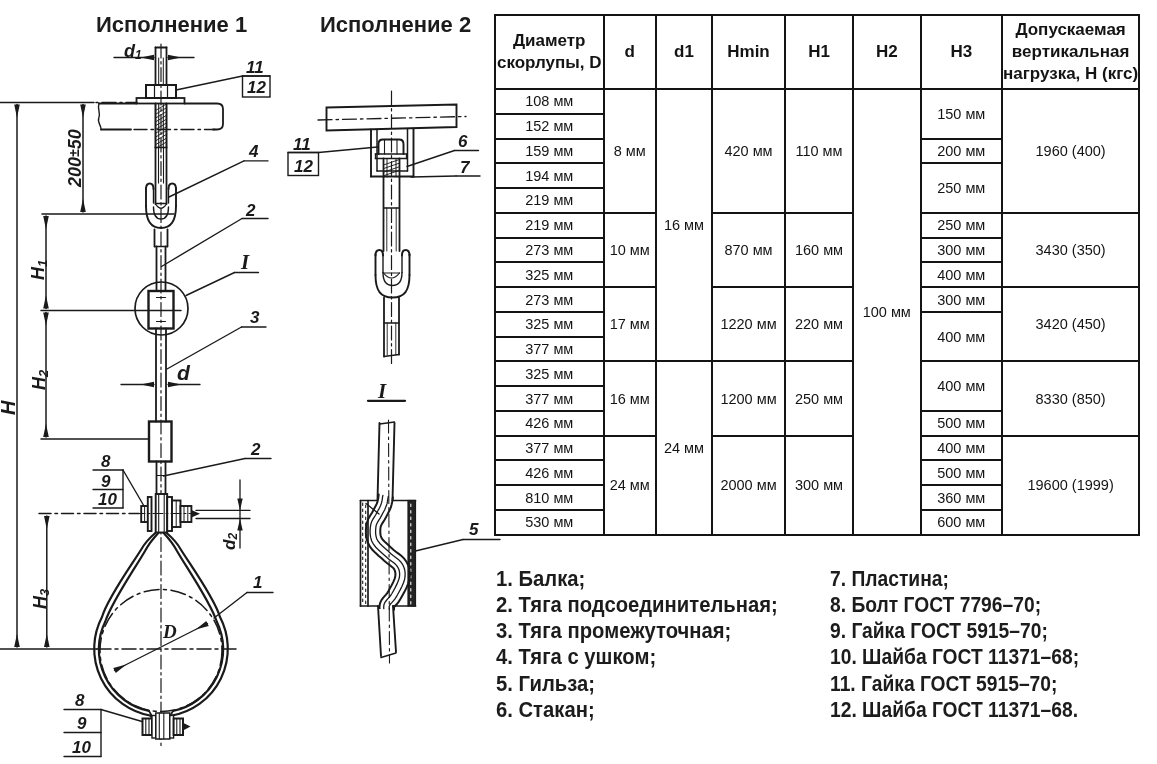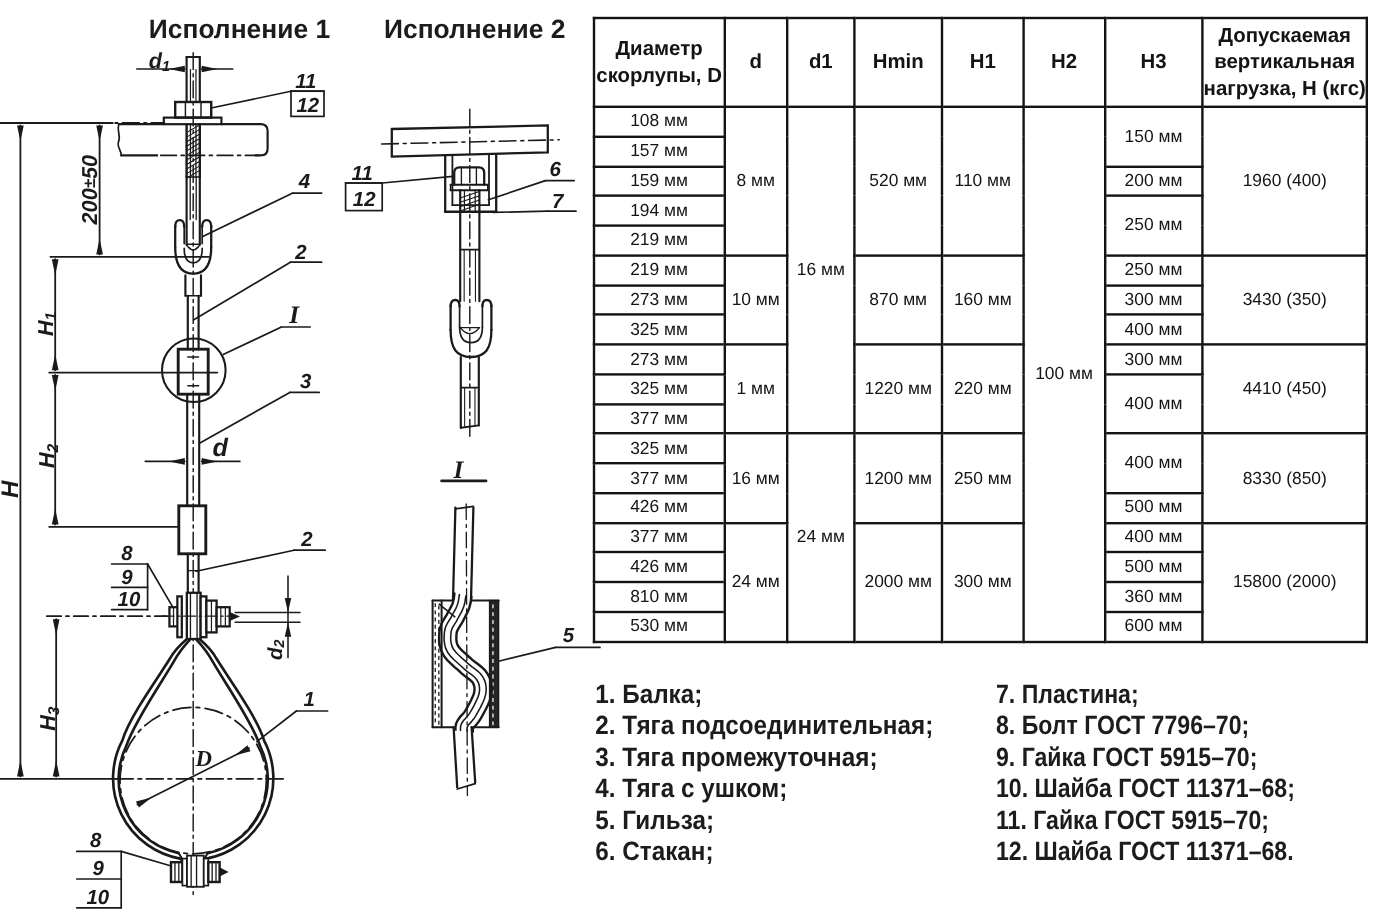--- a/index.html
+++ b/index.html
@@ -10,21 +10,21 @@
 #tbl td,#tbl th{border:2px solid #141414;padding:0;text-align:center;vertical-align:middle;
   font-size:14.5px;font-weight:normal;color:#141414;white-space:nowrap;}
 #tbl th{font-size:17px;font-weight:bold;line-height:22px;}
 #tbl tr.r{height:24.78px;}
 .leg{position:absolute;font-weight:bold;font-size:22px;color:#1c1c1c;line-height:26.3px;
   transform-origin:left top;white-space:nowrap;}
 </style>
 </head>
 <body>
 <div id="page">
-  <div class="title" style="left:96px;top:12px;margin-left:28px;">Исполнение 1</div>
+  <div class="title" style="left:96px;top:12px;">Исполнение 1</div>
   <div class="title" style="left:320px;top:12px;text-align:center;">Исполнение 2</div>
 
   <table id="tbl">
     <colgroup>
       <col style="width:108.5px">
         <col style="width:52.5px">
         <col style="width:56px">
       <col style="width:73px">
         <col style="width:68px">
         <col style="width:67.5px">
@@ -39,28 +39,28 @@
           <th>Hmin</th>
       <th>H1</th>
           <th>H2</th>
           <th>H3</th>
           <th>Допускаемая<br>вертикальная<br>нагрузка, Н (кгс)</th>
     </tr>
     <tr class="r">
           <td>108 мм</td>
           <td rowspan="5">8 мм</td>
           <td rowspan="11">16 мм</td>
-          <td rowspan="5">520 мм</td>
+          <td rowspan="5">420 мм</td>
           <td rowspan="5">110 мм</td>
           <td rowspan="18">100 мм</td>
           <td rowspan="2">150 мм</td>
           <td rowspan="5">1960 (400)</td>
         </tr>
     <tr class="r">
-          <td>157 мм</td>
+          <td>152 мм</td>
         </tr>
     <tr class="r">
           <td>159 мм</td>
           <td>200 мм</td>
         </tr>
     <tr class="r">
           <td>194 мм</td>
           <td rowspan="2">250 мм</td>
         </tr>
     <tr class="r">
@@ -77,25 +77,25 @@
     <tr class="r">
           <td>273 мм</td>
           <td>300 мм</td>
         </tr>
     <tr class="r">
           <td>325 мм</td>
           <td>400 мм</td>
         </tr>
     <tr class="r">
           <td>273 мм</td>
-          <td rowspan="3">1 мм</td>
+          <td rowspan="3">17 мм</td>
           <td rowspan="3">1220 мм</td>
           <td rowspan="3">220 мм</td>
           <td>300 мм</td>
-          <td rowspan="3">4410 (450)</td>
+          <td rowspan="3">3420 (450)</td>
         </tr>
     <tr class="r">
           <td>325 мм</td>
           <td rowspan="2">400 мм</td>
         </tr>
     <tr class="r">
           <td>377 мм</td>
         </tr>
     <tr class="r">
           <td>325 мм</td>
@@ -112,21 +112,21 @@
     <tr class="r">
           <td>426 мм</td>
           <td>500 мм</td>
         </tr>
     <tr class="r">
           <td>377 мм</td>
           <td rowspan="4">24 мм</td>
           <td rowspan="4">2000 мм</td>
           <td rowspan="4">300 мм</td>
           <td>400 мм</td>
-          <td rowspan="4">15800 (2000)</td>
+          <td rowspan="4">19600 (1999)</td>
         </tr>
     <tr class="r">
           <td>426 мм</td>
           <td>500 мм</td>
         </tr>
     <tr class="r">
           <td>810 мм</td>
           <td>360 мм</td>
         </tr>
     <tr class="r">

